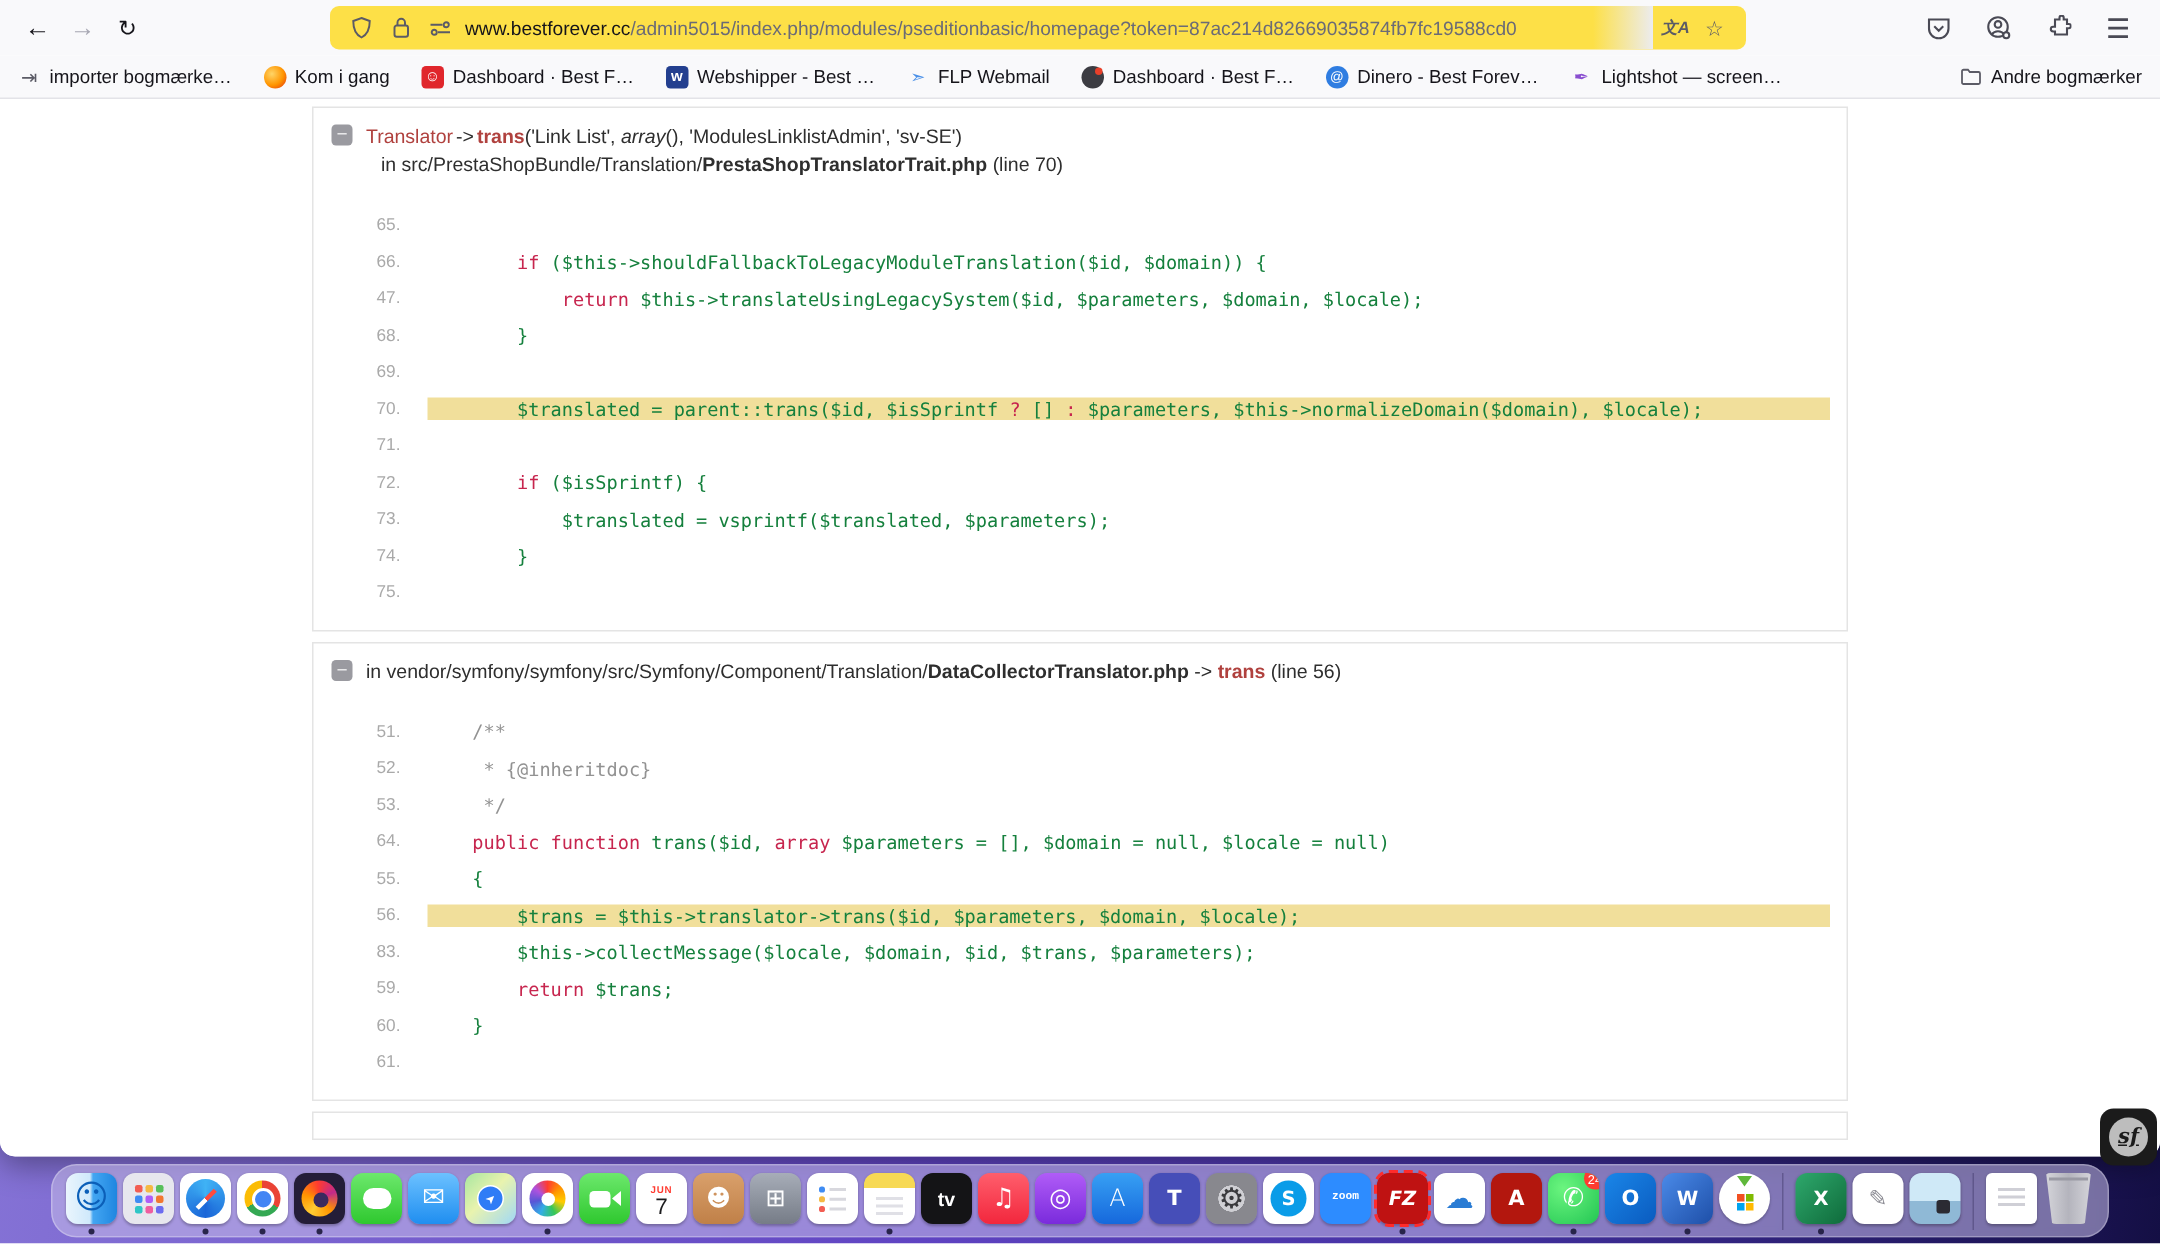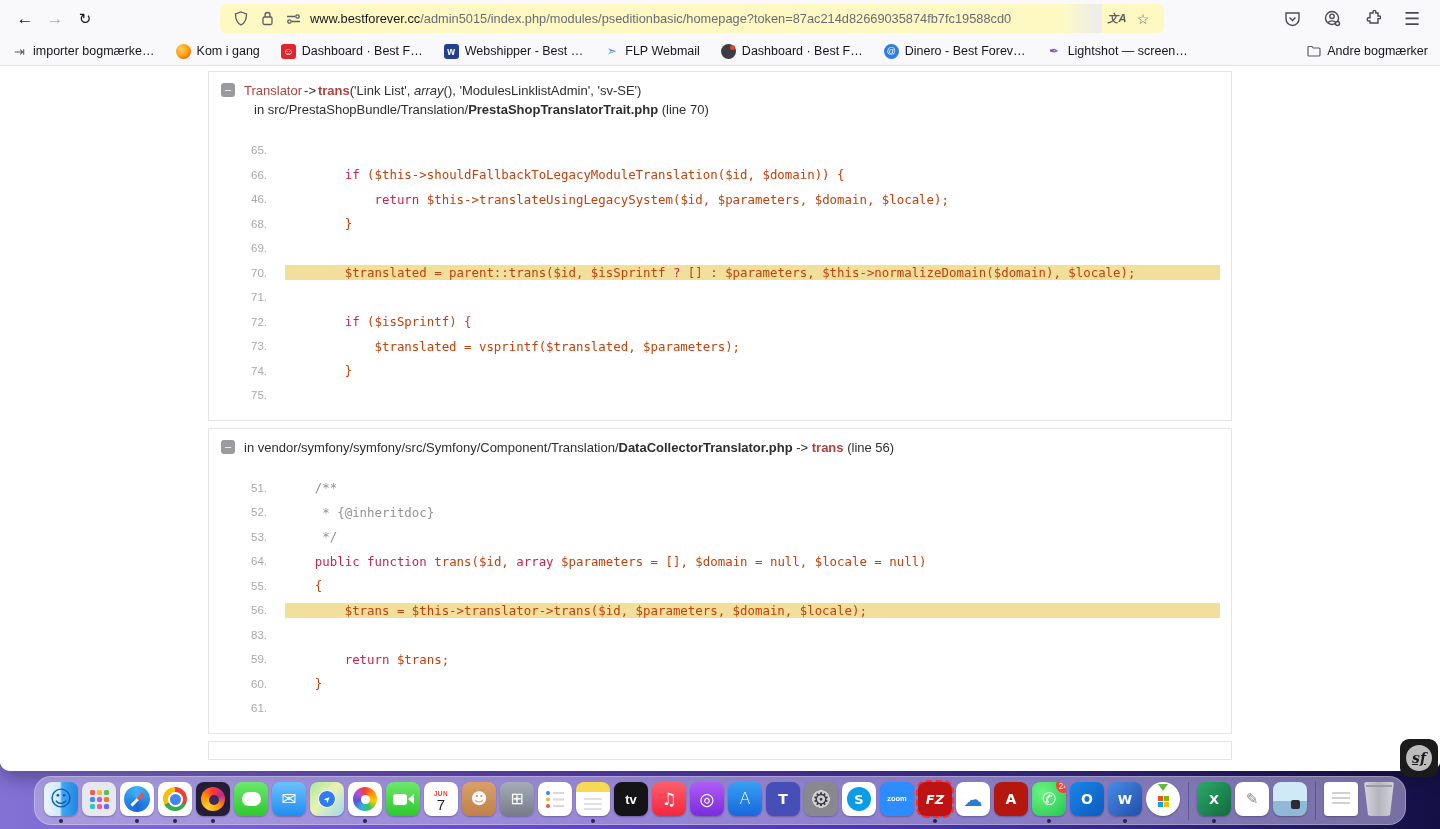--- a/index.html
+++ b/index.html
@@ -13,21 +13,21 @@
   .browser { position:absolute; top:0; left:0; width:1440px; height:771px; background:#fff;
     border-radius:0 0 10px 10px; overflow:hidden; display:flex; flex-direction:column;
     box-shadow:0 6px 20px rgba(0,0,0,.35); }
 
   
   .toolbar { height:37px; background:#f9f9fb; display:flex; align-items:center; flex:none; padding:0 10px; }
   .nav-btn { width:30px; height:28px; display:flex; align-items:center; justify-content:center;
     border-radius:4px; font-size:17px; color:#15141a; cursor:default; }
   .nav-btn.fwd { color:#a8a8b4; }
   .nav-btn.reload { font-size:15px; }
-  .urlbar { flex:none; width:944px; height:29px; margin-left:120px; background:#fef9c3; border-radius:6px;
+  .urlbar { flex:none; width:944px; height:29px; margin-left:120px; background:#fde047; border-radius:6px;
     display:flex; align-items:center; padding:0 8px; position:relative; overflow:hidden; }
   .urlbar .u-ic { width:26px; height:20px; display:flex; align-items:center; justify-content:center; color:#5b5b66; flex:none; }
   .url-text { font-size:12.8px; white-space:nowrap; overflow:hidden; flex:1; margin-left:4px; }
   .url-domain { color:#15141a; }
   .url-path { color:#6b6b76; }
   .url-fade { position:absolute; right:62px; top:0; width:40px; height:100%;
     background:linear-gradient(90deg,rgba(236,236,239,0),#ececef); }
   .u-right { display:flex; flex:none; }
   .translate-ic { font-size:11px; color:#5b5b66; font-weight:bold;font-style:italic; }
   .star-ic { font-size:14px; color:#5b5b66; }
@@ -64,21 +64,21 @@
   .h-method { color:#b0413e; font-weight:bold; }
   .h-arrow { margin:0 2px; color:#2e2e2e; }
   .h-bold { font-weight:bold; }
   .h-italic { font-style:italic; }
   .trace-code { padding:11px 0 12px 0; font-family:"DejaVu Sans Mono", monospace; font-size:12.4px; }
   .code-row { display:flex; height:24.5px; align-items:center; }
   .ln { width:58px; text-align:right; color:#a9a9a9; font-size:11.5px; flex:none;
     font-family:"Liberation Sans", sans-serif; }
   .cl { flex:1; margin-left:18px; margin-right:11px; white-space:pre; }
   .code-row.hl .cl { background:#f1df9b; }
-  .c-d { color:#c2410c; }
+  .c-d { color:#15803d; }
   .c-k { color:#c7254e; }
   .c-c { color:#929292; }
 
   
   .sf-badge { position:absolute; top:739px; right:2px; width:38px; height:38px; background:#1b1b1b;
     border-radius:9px; display:flex; align-items:center; justify-content:center; z-index:6; }
   .sf-circle { width:26px; height:26px; border-radius:50%; background:#bdbdbd; color:#1b1b1b;
     font-family:"DejaVu Serif", serif; font-style:italic; font-weight:bold; font-size:14px;
     display:flex; align-items:center; justify-content:center;text-decoration:underline; }
 
@@ -156,21 +156,21 @@
   .shape-appstore { background:linear-gradient(180deg,#37a0f4,#1668dc); }
   .shape-appstore .glyph { color:#fff; font-size:16px; font-weight:300; }
   .shape-teams { background:#464eb8; }
   .shape-teams .glyph { color:#fff; font-size:14px; font-weight:bold; }
   .shape-settings { background:radial-gradient(circle,#cfcfd4 0 36%,#88888e 37%); }
   .shape-settings .glyph { color:#3a3a3e; font-size:19px; }
   .shape-skype { background:#fff; }
   .shape-skype::before { content:""; position:absolute; width:24px; height:24px; border-radius:50%; background:#0a9ce8; }
   .shape-skype .glyph { color:#fff; font-size:13px; font-weight:bold; position:relative; z-index:1; }
   .shape-zoom { background:#2d8cff; }
-  .shape-zoom .glyph { color:#fff; font-size:7.5px; font-weight:bold; font-family:Liberation Sans, sans-serif; }
+  .shape-zoom .glyph { color:#fff; font-size:7.5px; font-weight:bold; font-family:Liberation Mono, monospace; }
   .shape-filezilla { background:#bf1212; }
   .shape-filezilla .glyph { color:#fff; font-size:13px; font-weight:bold; font-style:italic; }
   .shape-onedrive { background:#fff; }
   .shape-onedrive .glyph { color:#2a7cd4; font-size:19px; }
   .shape-acrobat { background:#b3170e; }
   .shape-acrobat .glyph { color:#fff; font-size:14px; font-weight:bold; }
   .shape-whatsapp { background:radial-gradient(circle at 30% 30%,#6bf57f,#23c653); }
   .shape-whatsapp .glyph { color:#fff; font-size:17px; }
   .shape-outlook { background:linear-gradient(135deg,#1a86e8,#0a5bbf); }
   .shape-outlook .glyph { color:#fff; font-size:14px; font-weight:bold; }
@@ -320,21 +320,21 @@
             <div class="trace-code">
               <div class="code-row">
                 <span class="ln">65.</span>
                 <span class="cl"></span>
               </div>
               <div class="code-row">
                 <span class="ln">66.</span>
                 <span class="cl"><span class="c-d">        </span><span class="c-k">if</span><span class="c-d"> ($this-&gt;shouldFallbackToLegacyModuleTranslation($id, $domain)) {</span></span>
               </div>
               <div class="code-row">
-                <span class="ln">46.</span>
+                <span class="ln">47.</span>
                 <span class="cl"><span class="c-d">            </span><span class="c-k">return</span><span class="c-d"> $this-&gt;translateUsingLegacySystem($id, $parameters, $domain, $locale);</span></span>
               </div>
               <div class="code-row">
                 <span class="ln">68.</span>
                 <span class="cl"><span class="c-d">        }</span></span>
               </div>
               <div class="code-row">
                 <span class="ln">69.</span>
                 <span class="cl"></span>
               </div>
@@ -391,20 +391,21 @@
               <div class="code-row">
                 <span class="ln">55.</span>
                 <span class="cl"><span class="c-d">    {</span></span>
               </div>
               <div class="code-row hl">
                 <span class="ln">56.</span>
                 <span class="cl"><span class="c-d">        $trans = $this-&gt;translator-&gt;trans($id, $parameters, $domain, $locale);</span></span>
               </div>
               <div class="code-row">
                 <span class="ln">83.</span>
+                <span class="cl"><span class="c-d">        $this-&gt;collectMessage($locale, $domain, $id, $trans, $parameters);</span></span>
               </div>
               <div class="code-row">
                 <span class="ln">59.</span>
                 <span class="cl"><span class="c-d">        </span><span class="c-k">return</span><span class="c-d"> $trans;</span></span>
               </div>
               <div class="code-row">
                 <span class="ln">60.</span>
                 <span class="cl"><span class="c-d">    }</span></span>
               </div>
               <div class="code-row">

